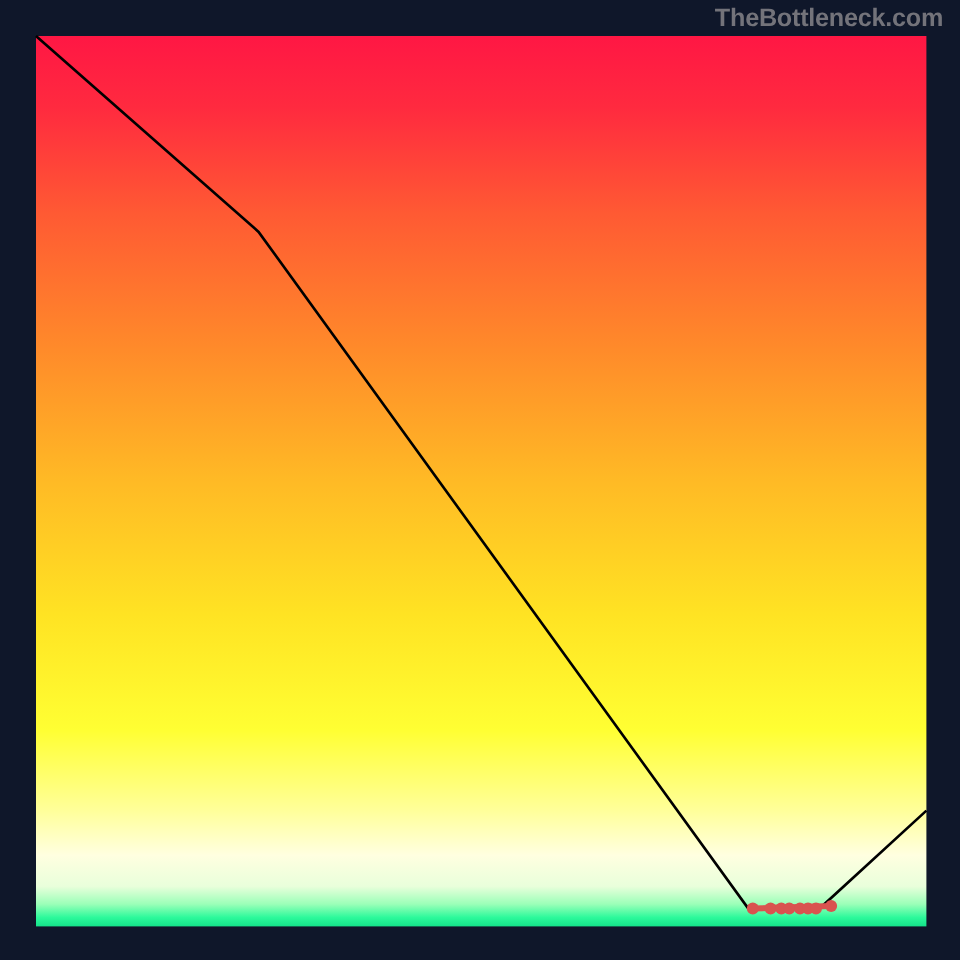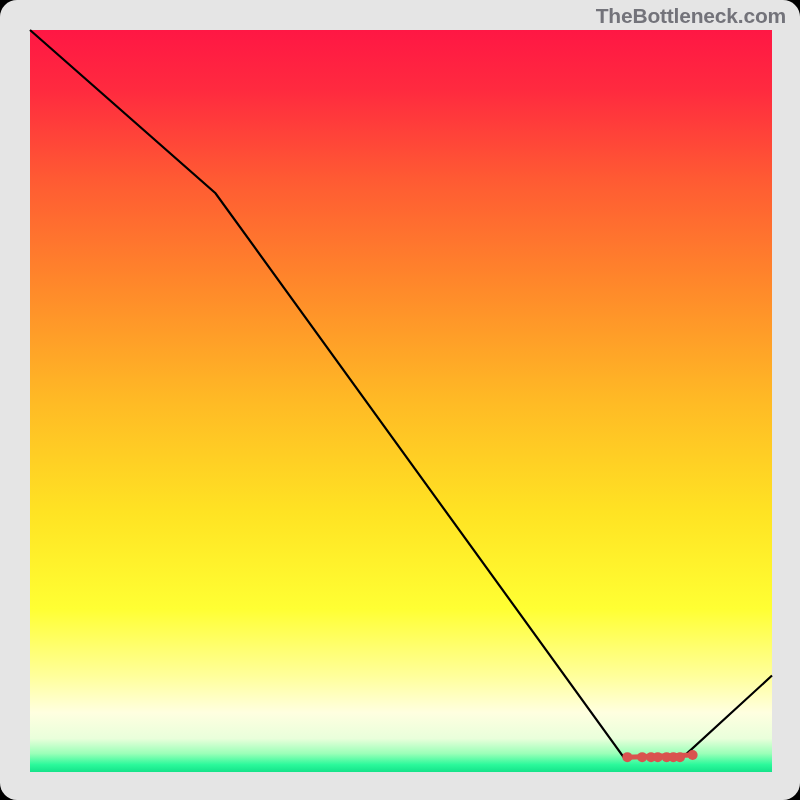--- a/index.html
+++ b/index.html
@@ -7,23 +7,22 @@
     padding: 0;
     width: 800px;
     height: 800px;
     background: #000;
     overflow: hidden;
     font-family: Arial, Helvetica, sans-serif;
   }
   .frame {
     width: 800px;
     height: 800px;
-    background: #e5e5e5;
+    background: #0f172a;
     position: relative;
-    border-radius: 17px;
   }
   .watermark {
     position: absolute;
     top: 4px;
     right: 14px;
     font-size: 21px;
     font-weight: 600;
     color: #73737a;
     letter-spacing: -0.2px;
     font-family: Verdana, Geneva, sans-serif;

